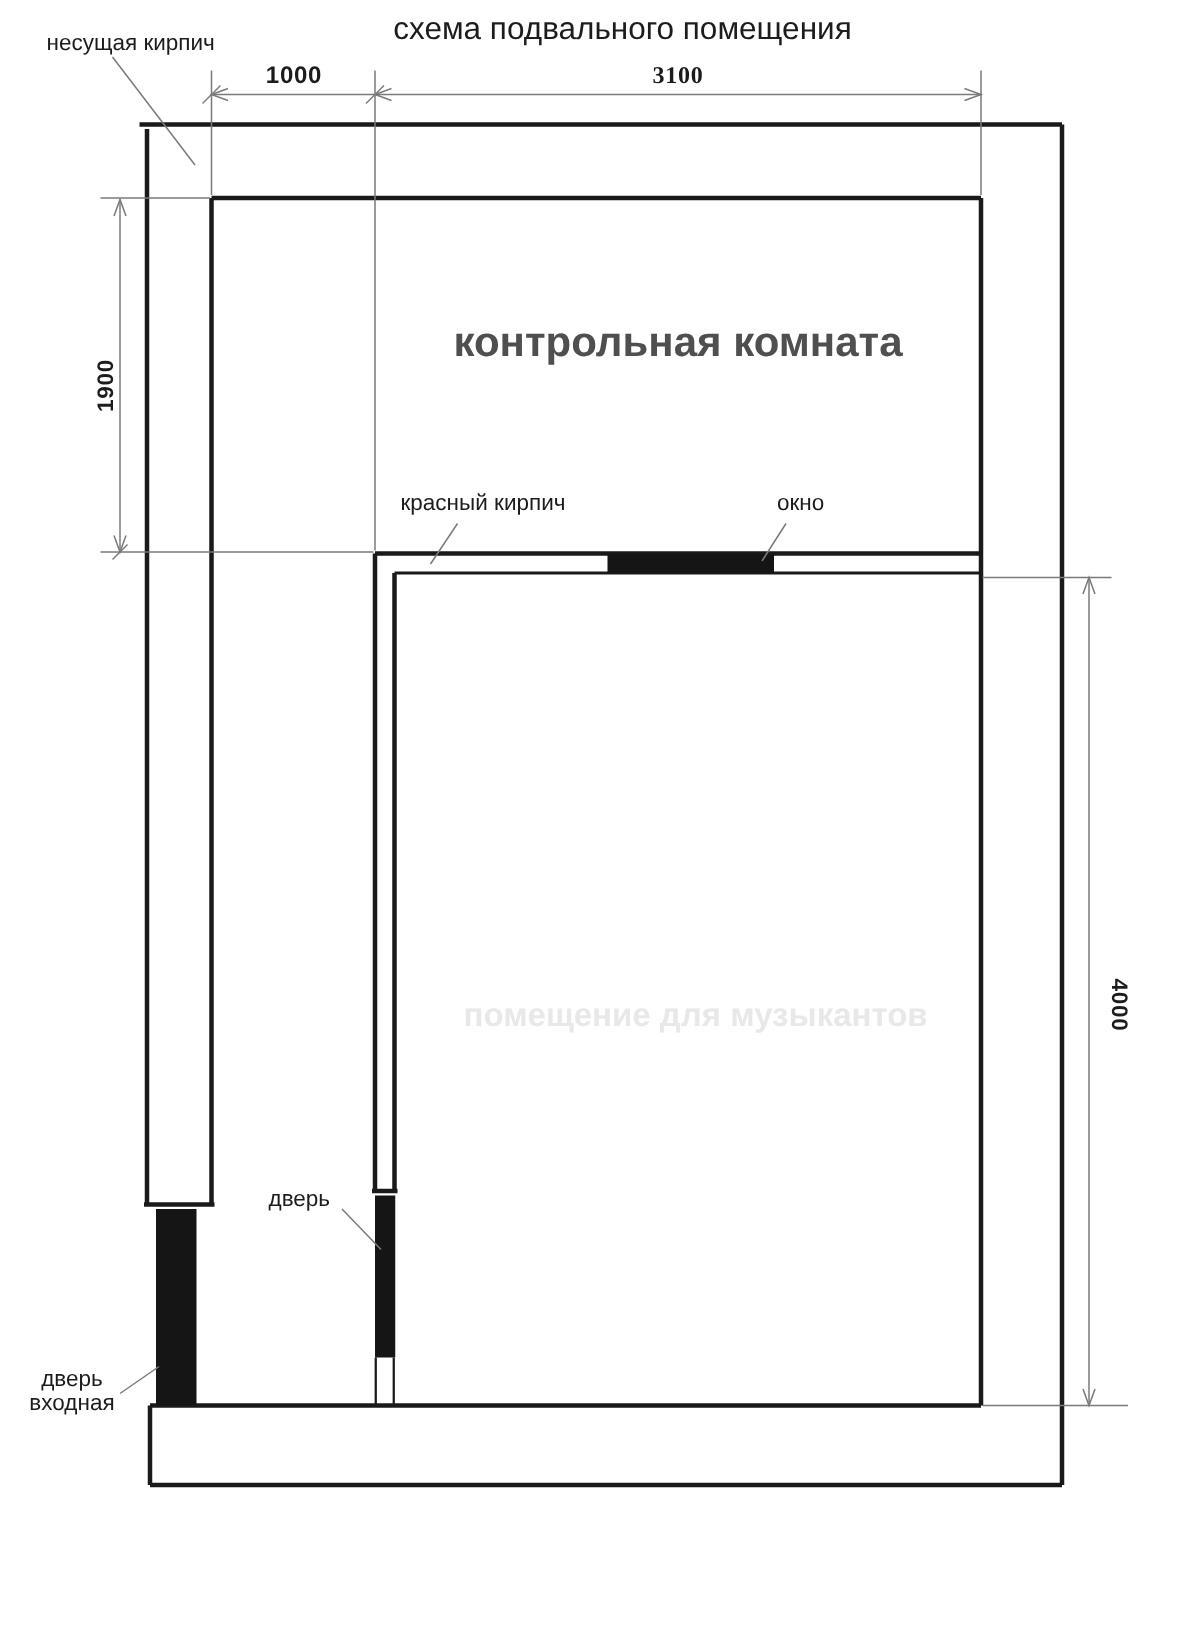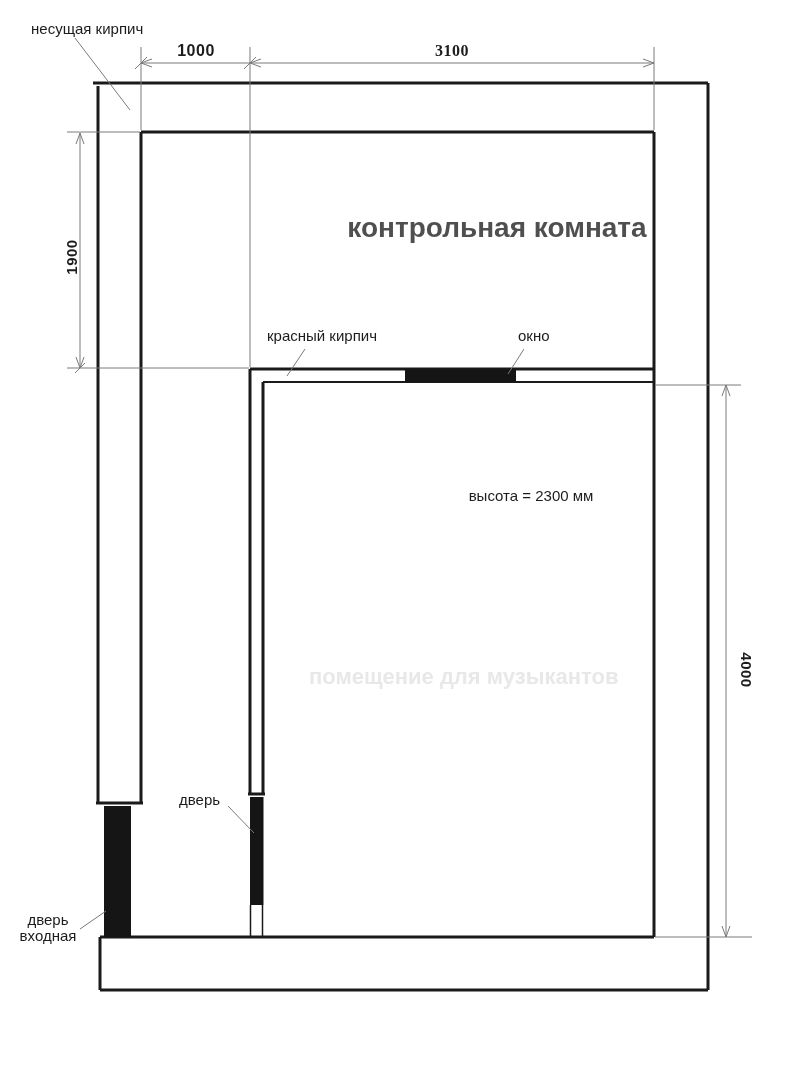--- a/index.html
+++ b/index.html
@@ -83,38 +83,38 @@
 
     <g stroke="#7a7a7a" stroke-width="1" fill="none">
       <path d="M75,38 L130,110"></path>
       <path d="M305,349 L287,376"></path>
       <path d="M524,349 L508,374"></path>
       <path d="M228,806 L254,833"></path>
       <path d="M80,929 L106,911"></path>
     </g>
   </svg>
 
+  <div class="txt title" style="left:240px;top:8px;width:350px;">схема подвального помещения</div>
 
   <div class="txt small-label" style="left:31px;top:20px;">несущая кирпич</div>
 
   <div class="txt dim" style="left:166px;top:42px;width:60px;">1000</div>
 
   <div class="txt dim" style="left:422px;top:42px;width:60px;font-family:Liberation Serif, serif;">3100</div>
 
   <div class="dim-rot" style="left:71px;top:257px;transform:translate(-50%,-50%) rotate(-90deg);color:#1c1c1c;">1900</div>
 
   <div class="dim-rot" style="left:746px;top:670px;transform:translate(-50%,-50%) rotate(90deg);color:#1c1c1c;">4000</div>
 
-  <div class="txt room-label" style="left:252px;top:212px;width:400px;font-size:28px;padding-left:45px;">контрольная комната</div>
+  <div class="txt room-label" style="left:252px;top:212px;width:400px;font-size:28px;">контрольная комната</div>
 
   <div class="txt mid-label" style="left:267px;top:327px;">красный кирпич</div>
 
   <div class="txt mid-label" style="left:518px;top:327px;">окно</div>
 
-  <div class="txt mid-label" style="left:431px;top:487px;width:200px;text-align:center;">высота = 2300 мм</div>
 
   <div class="txt watermark" style="left:309px;top:664px;width:300px;">помещение для музыкантов</div>
 
 
   <div class="txt small-label" style="left:179px;top:791px;">дверь</div>
 
   <div class="txt small-label two-line" style="left:10px;top:912px;width:76px;">
     <div>дверь</div>
     <div>входная</div>
   </div>

